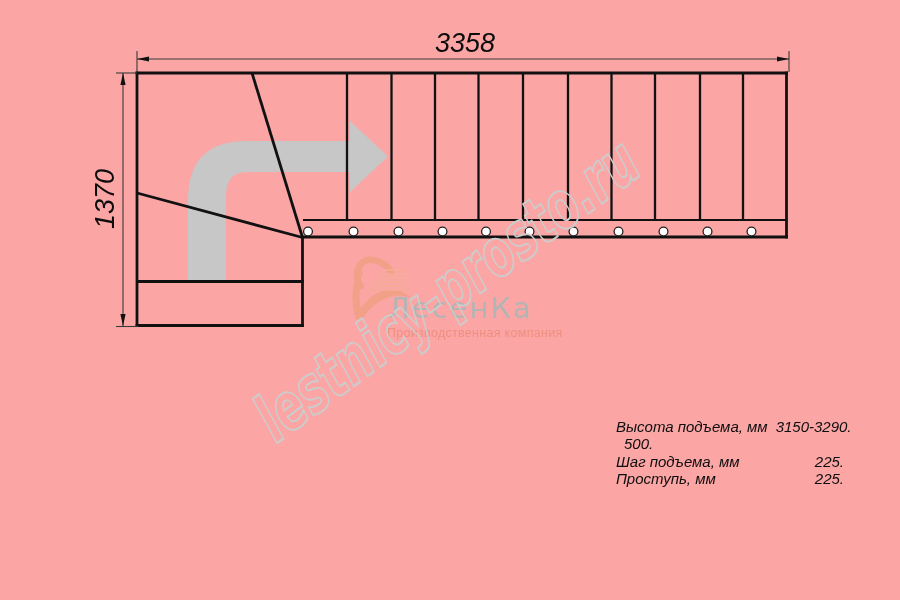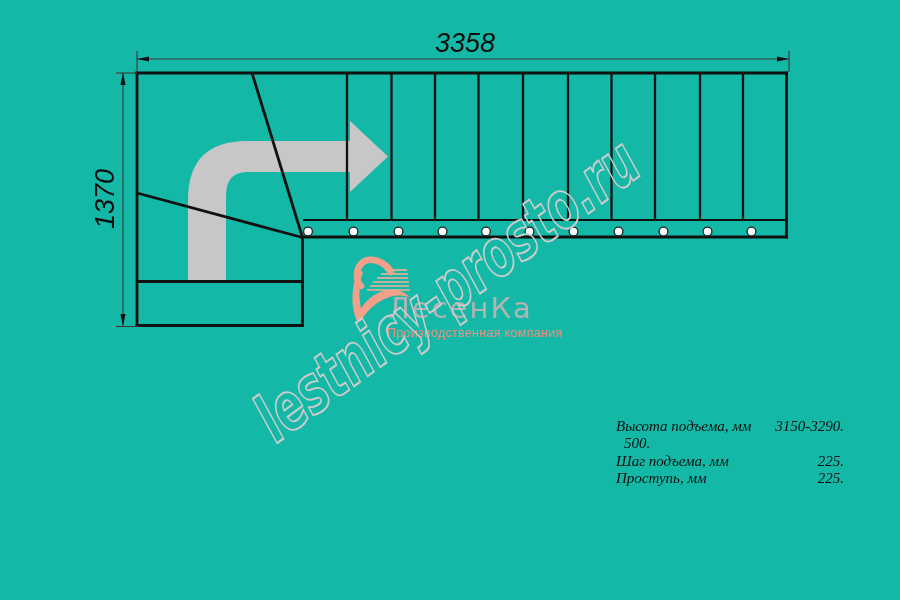--- a/index.html
+++ b/index.html
@@ -1,17 +1,17 @@
 <!DOCTYPE html>
 <html><head>
 <meta charset="utf-8">
 <style>
   html,body{margin:0;padding:0;background:#fff;}
   .canvas{
-    position:relative;width:900px;height:600px;background:#14b8a6;
+    position:relative;width:900px;height:600px;background:#fca5a5;
     overflow:hidden;font-family:"Liberation Sans",sans-serif;
   }
   .drawing-svg{position:absolute;left:0;top:0;}
   
   .dim-text{
     font-family:"Liberation Sans",sans-serif;
     font-style:italic;font-size:27px;fill:#0d0d0d;
   }
   .logo-name-text{
     font-family:"DejaVu Sans",sans-serif;
@@ -25,21 +25,21 @@
     font-family:"DejaVu Sans",sans-serif;
     font-weight:bold;font-style:italic;font-size:66px;
     fill:none;stroke:#cccccc;stroke-width:2px;
   }
   
   .specs{
     position:absolute;left:616px;top:418px;width:228px;
     font-style:italic;font-size:15px;line-height:17.4px;
     color:#0e0e0e;
   }
-  .spec-row{display:flex;justify-content:space-between;white-space:nowrap;font-family:Liberation Serif, serif;}
+  .spec-row{display:flex;justify-content:space-between;white-space:nowrap;}
   .spec-label{text-align:left;}
   .spec-value{text-align:left;margin-left:8px;}
 </style>
 </head>
 <body>
 
 <div class="canvas">
 
   <svg class="drawing-svg" width="900" height="600" viewBox="0 0 900 600">
 

